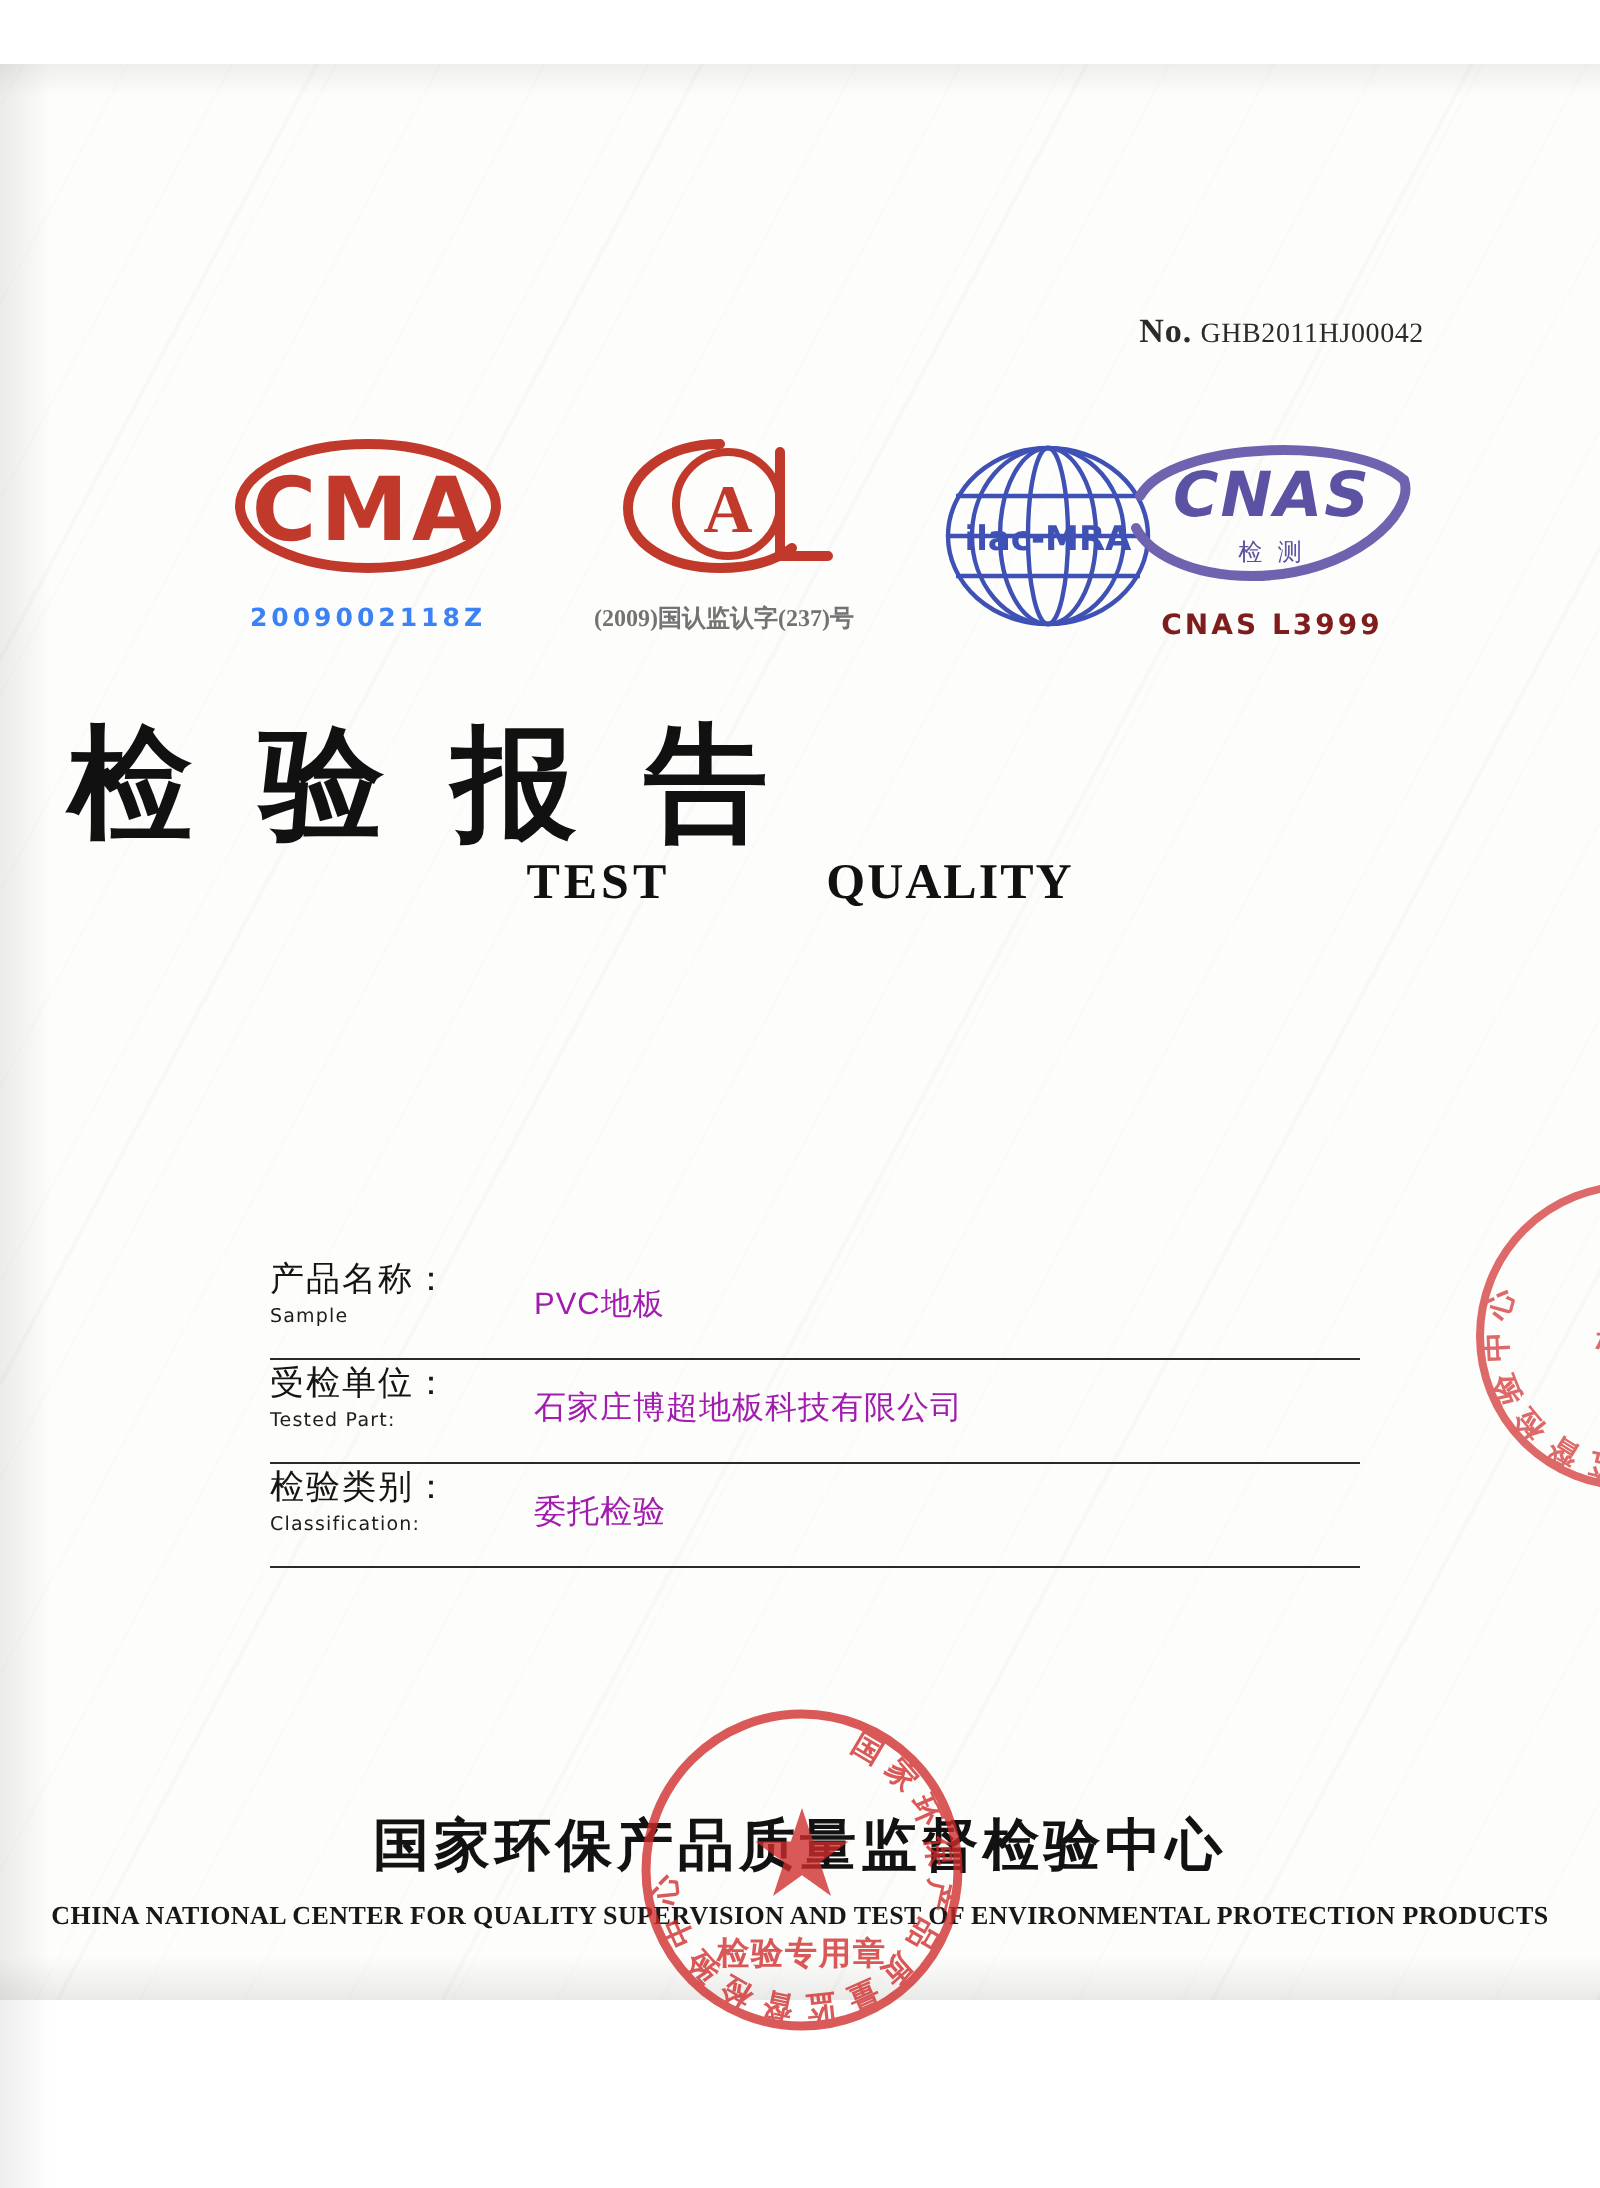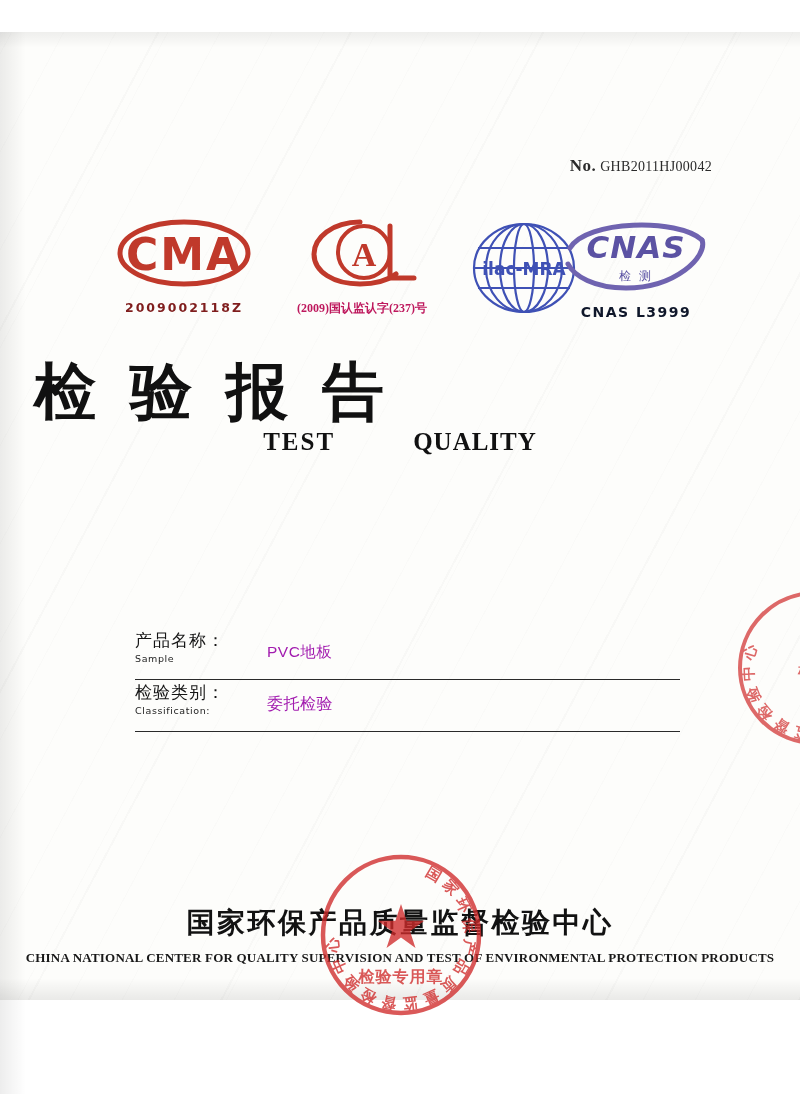--- a/index.html
+++ b/index.html
@@ -101,29 +101,29 @@
     font-family: "DejaVu Sans", sans-serif;
     font-size: 12.5px;
     font-weight: bold;
     letter-spacing: 1px;
     margin-top: 4px;
     white-space: nowrap;
   }
 
   
   #logo-cma { left: 104px; top: 0; width: 160px; }
-  #logo-cma .logo-caption { color: #7f1d1d; letter-spacing: 2px; }
+  #logo-cma .logo-caption { color: #3b82f6; letter-spacing: 2px; }
   
   #logo-cal { left: 272px; top: 0; width: 180px; }
-  #logo-cal .logo-caption { color: #be185d; font-family: "Liberation Serif", serif; font-size: 12px; letter-spacing: 0; }
+  #logo-cal .logo-caption { color: #737373; font-family: "Liberation Serif", serif; font-size: 12px; letter-spacing: 0; }
   
   #logo-ilac { left: 464px; top: 4px; width: 120px; }
   
   #logo-cnas { left: 556px; top: 0; width: 160px; }
-  #logo-cnas .logo-caption { color: #0f172a; font-family:"DejaVu Sans", sans-serif; letter-spacing: 1.5px; font-size: 14px;}
+  #logo-cnas .logo-caption { color: #7f1d1d; font-family:"DejaVu Sans", sans-serif; letter-spacing: 1.5px; font-size: 14px;}
 
   
   .title-cn {
     position: absolute;
     top: 318px;
     left: 0;
     width: 800px;
     text-align: left;
     font-family: "DejaVu Sans", sans-serif;
     font-weight: bold;
@@ -311,20 +311,27 @@
   <div class="info-table">
 
     <div class="info-row">
       <div class="info-label">
         <span class="label-cn">产品名称：</span>
         <span class="label-en">Sample</span>
       </div>
       <div class="info-value latin">PVC地板</div>
     </div>
 
+    <div class="info-row">
+      <div class="info-label">
+        <span class="label-cn">受检单位：</span>
+        <span class="label-en">Tested  Part:</span>
+      </div>
+      <div class="info-value">石家庄博超地板科技有限公司</div>
+    </div>
 
     <div class="info-row">
       <div class="info-label">
         <span class="label-cn">检验类别：</span>
         <span class="label-en">Classification:</span>
       </div>
       <div class="info-value">委托检验</div>
     </div>
 
   </div>

